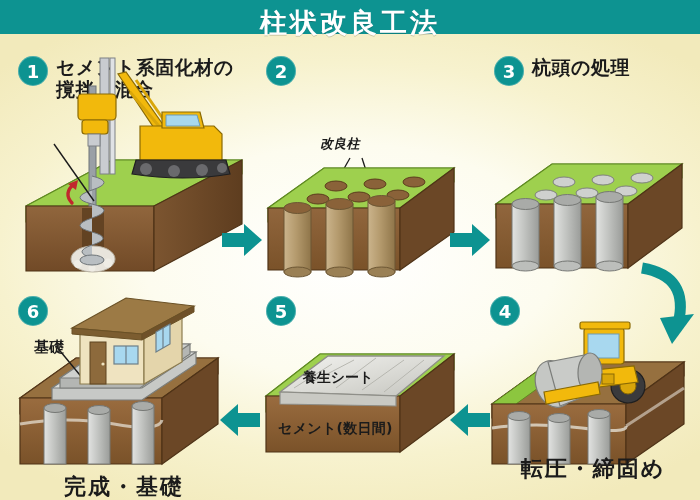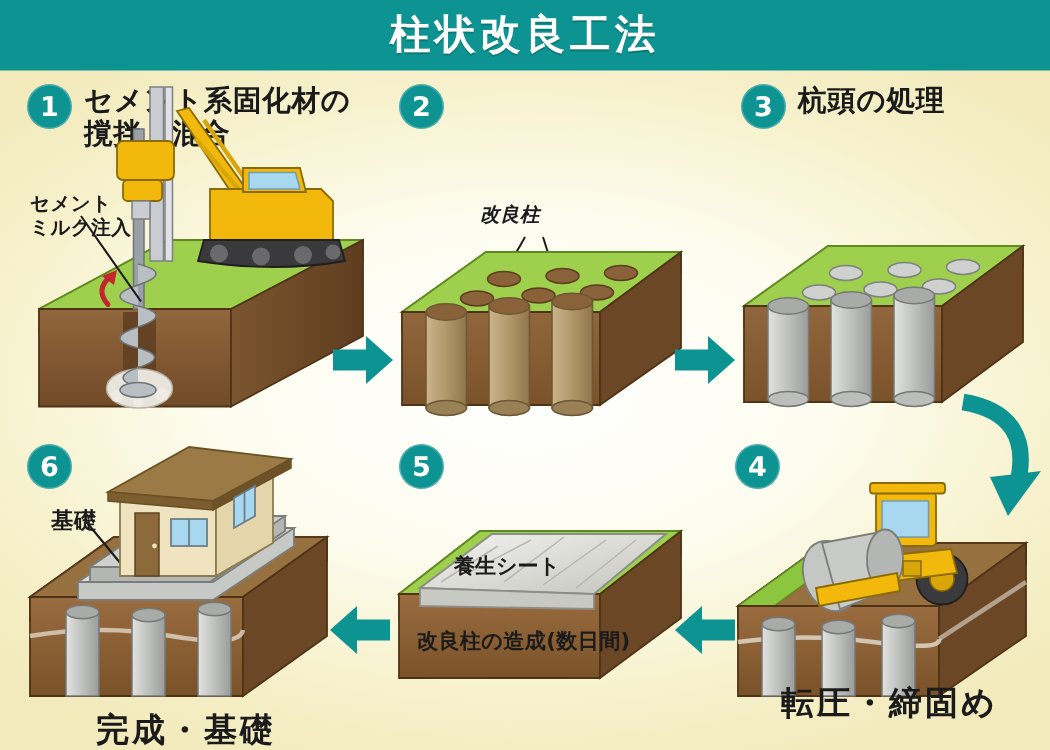--- a/index.html
+++ b/index.html
@@ -10,21 +10,21 @@
     background:#ffffff;
   }
   #poster{
     position:relative;width:700px;height:500px;
     background:
       radial-gradient(ellipse 70% 55% at 50% 52%, #ffffff 0%, #fdfcef 42%, #f7f2ce 72%, #f2eabb 100%);
     overflow:hidden;
   }
   
   .header{
-    position:absolute;left:0;top:0;width:700px;height:47px;
+    position:absolute;left:0;top:0;width:700px;height:34px;
     background:#0d9391;
   }
   .header-title{
     position:absolute;left:0;top:0;width:700px;height:46px;
     display:flex;align-items:center;justify-content:center;
     color:#ffffff;font-size:27px;font-weight:bold;letter-spacing:3px;
     text-shadow:0 1px 0 rgba(0,0,0,.18);
   }
   
   .step{position:absolute;}
@@ -60,22 +60,20 @@
   <div class="header">
     <div class="header-title">柱状改良工法</div>
   </div>
 
   <div class="step" style="left:14px;top:56px;width:240px;height:230px;">
     <div class="step-head" style="left:4px;top:0;">
       <div class="badge">1</div>
       <div class="step-title">セメント系固化材の
 撹拌・混合</div>
     </div>
-    <div class="note" style="left:6px;top:73px;">セメント
-ミルク注入</div>
 
     <svg class="svgbox" width="240" height="230" viewBox="0 0 240 230">
       <defs>
         <linearGradient id="s1soil" x1="0" y1="0" x2="0" y2="1">
           <stop offset="0" stop-color="#91663d"></stop>
             <stop offset="1" stop-color="#714a27"></stop>
         </linearGradient>
         <linearGradient id="s1soil2" x1="0" y1="0" x2="1" y2="0">
           <stop offset="0" stop-color="#7c5530"></stop>
             <stop offset="1" stop-color="#5e3d1f"></stop>
@@ -357,21 +355,21 @@
           <path d="M54,86 L96,64"></path>
             <path d="M78,92 L118,62"></path>
             <path d="M104,94 L146,64"></path>
           <path d="M36,92 L74,68"></path>
             <path d="M126,96 L166,64"></path>
         </g>
       </g>
       <text x="80" y="86" font-family="DejaVu Sans, Liberation Sans, sans-serif" font-size="14" font-weight="bold" fill="#1b1b1b" text-anchor="middle">養生シート</text>
     </svg>
 
-    <div class="note" style="left:20px;top:124px;font-size:14px;">改良柱の造成(数日間)</div>
+    <div class="note" style="left:20px;top:124px;font-size:14px;">セメント(数日間)</div>
   </div>
 
   <svg class="arrow" style="left:218px;top:400px;" width="44" height="40" viewBox="0 0 44 40">
     <polygon points="42,13 20,13 20,4 2,20 20,36 20,27 42,27" fill="#0d9391"></polygon>
   </svg>
 
   <div class="step" style="left:14px;top:296px;width:230px;height:200px;">
     <div class="step-head" style="left:4px;top:0;">
       <div class="badge">6</div>
     </div>

